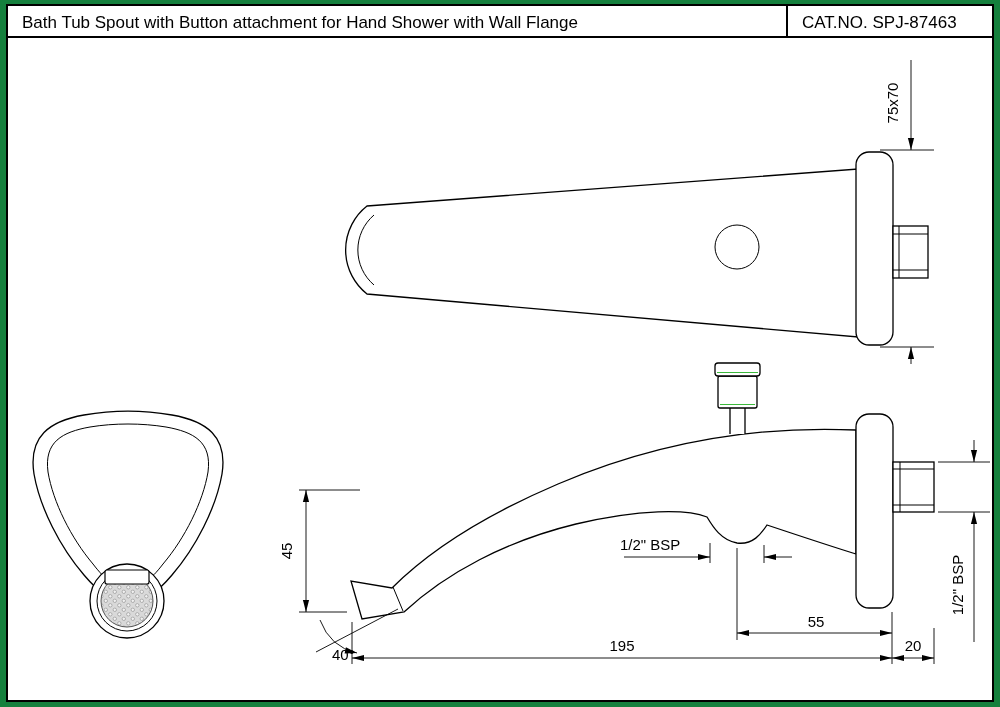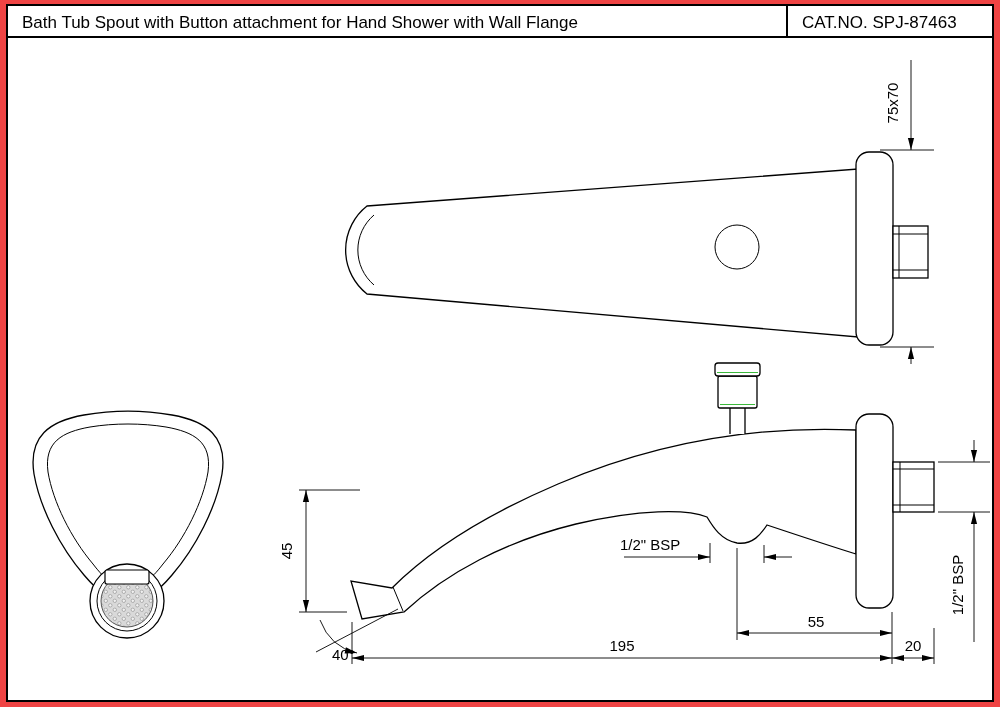--- a/index.html
+++ b/index.html
@@ -1,19 +1,19 @@
 <!DOCTYPE html>
 <html><head>
 <meta charset="utf-8">
 <style>
   html,body{margin:0;padding:0;background:#ffffff;}
   .page{
     position:relative;
     width:1000px;height:707px;
-    background:#ef4444;
+    background:#15803d;
     font-family:"Liberation Sans", sans-serif;
     overflow:hidden;
   }
   svg{position:absolute;left:0;top:0;}
   text{fill:#000;}
   .outline{fill:#ffffff;stroke:#000;stroke-width:1.3;}
   .thin{fill:none;stroke:#000;stroke-width:1;}
   .dim{stroke:#000;stroke-width:0.9;fill:none;}
   .dimtxt{font-size:15px;}
   .hdrtxt{font-size:17px;}

